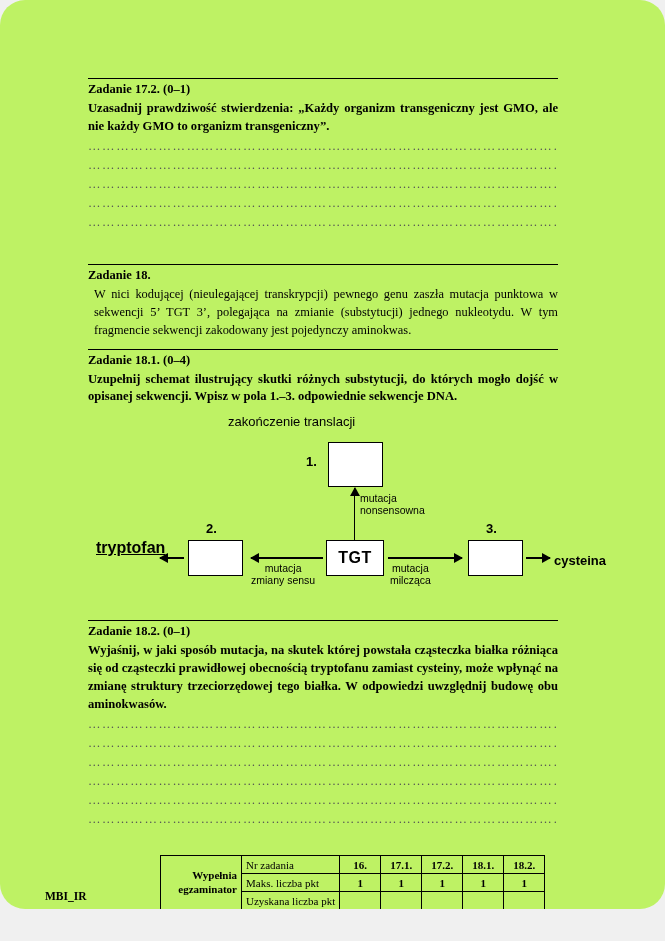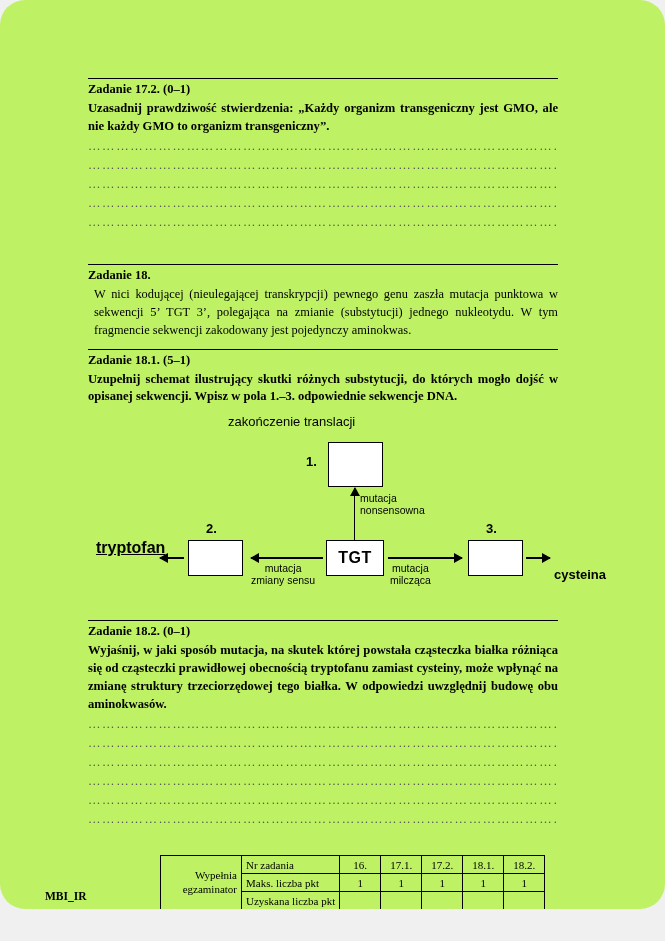--- a/index.html
+++ b/index.html
@@ -144,20 +144,21 @@
     top: 855px;
     border-collapse: collapse;
     font-family: "Liberation Serif", serif;
     font-size: 11px;
   }
   .footer-table td {
     border: 1px solid #000;
     padding: 1px 4px;
     text-align: center;
     height: 15px;
+    font-weight: bold;
   }
   .footer-table td.label {
     font-weight: normal;
     text-align: left;
     padding-left: 4px;
     white-space: nowrap;
   }
   .footer-table td.who {
     text-align: right;
     line-height: 1.2;
@@ -196,21 +197,21 @@
     <div class="dotline">……………………………………………………………………………………………………………………………………………………</div>
     <div class="dotline">……………………………………………………………………………………………………………………………………………………</div>
 
     <div style="height:32px"></div>
     <hr class="hr">
     <div class="task-head">Zadanie 18.</div>
     <div class="task-body">W nici kodującej (nieulegającej transkrypcji) pewnego genu zaszła mutacja punktowa w sekwencji 5’ TGT 3’, polegająca na zmianie (substytucji) jednego nukleotydu. W tym fragmencie sekwencji zakodowany jest pojedynczy aminokwas.</div>
 
     <div style="height:7px"></div>
     <hr class="hr">
-    <div class="task-head">Zadanie 18.1. (5–1)</div>
+    <div class="task-head">Zadanie 18.1. (0–4)</div>
     <div class="task-body-bold">Uzupełnij schemat ilustrujący skutki różnych substytucji, do których mogło dojść w opisanej sekwencji. Wpisz w pola 1.–3. odpowiednie sekwencje DNA.</div>
 
     <div class="diagram">
       <div class="dg-label" style="left:140px; top:0px; font-size:13px;">zakończenie translacji</div>
 
       <div class="dg-box" style="left:240px; top:28px; width:55px; height:45px;"></div>
       <div class="dg-num" style="left:218px; top:40px;">1.</div>
 
       <div class="dg-arrow-v av-up" style="left:266px; top:74px; height:52px;"></div>
       <div class="dg-small" style="left:272px; top:78px; text-align:left;">
@@ -235,21 +236,21 @@
       <div class="dg-box" style="left:380px; top:126px; width:55px; height:36px;"></div>
       <div class="dg-num" style="left:398px; top:107px;">3.</div>
 
       <div class="dg-arrow-h ah-right" style="left:300px; top:143px; width:74px;"></div>
       <div class="dg-small" style="left:302px; top:148px;">
         <span>mutacja</span><br>
         <span>milcząca</span>
       </div>
 
       <div class="dg-arrow-h ah-right" style="left:438px; top:143px; width:24px;"></div>
-      <div class="dg-label" style="left:466px; top:153px; font-weight:bold; font-size:13px;">cysteina</div>
+      <div class="dg-label" style="left:466px; top:139px; font-weight:bold; font-size:13px;">cysteina</div>
     </div>
 
     <div style="height:12px"></div>
     <hr class="hr">
     <div class="task-head">Zadanie 18.2. (0–1)</div>
     <div class="task-body-bold">Wyjaśnij, w jaki sposób mutacja, na skutek której powstała cząsteczka białka różniąca się od cząsteczki prawidłowej obecnością tryptofanu zamiast cysteiny, może wpłynąć na zmianę struktury trzeciorzędowej tego białka. W odpowiedzi uwzględnij budowę obu aminokwasów.</div>
     <div class="dotline">……………………………………………………………………………………………………………………………………………………</div>
     <div class="dotline">……………………………………………………………………………………………………………………………………………………</div>
     <div class="dotline">……………………………………………………………………………………………………………………………………………………</div>
     <div class="dotline">……………………………………………………………………………………………………………………………………………………</div>

